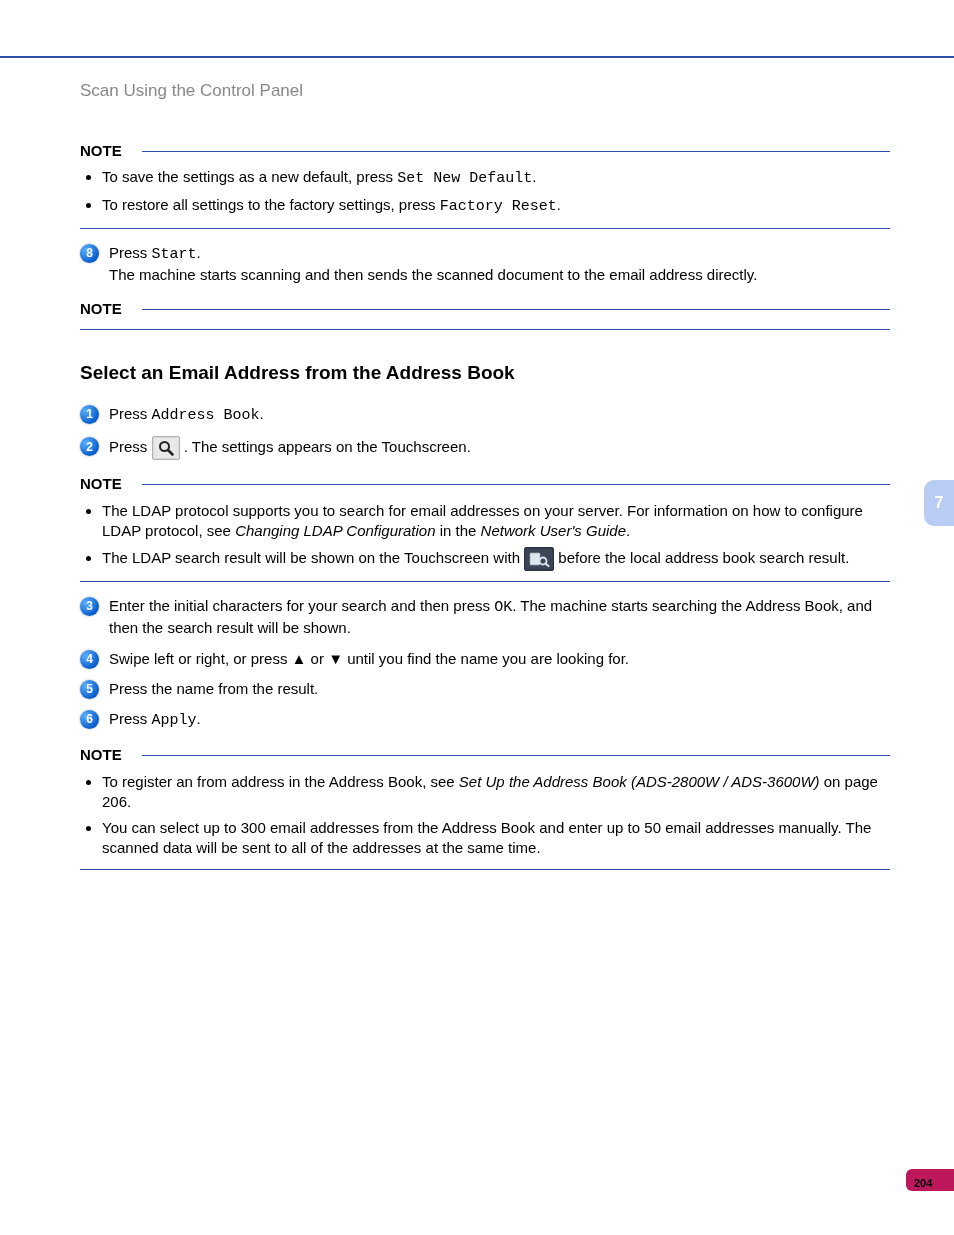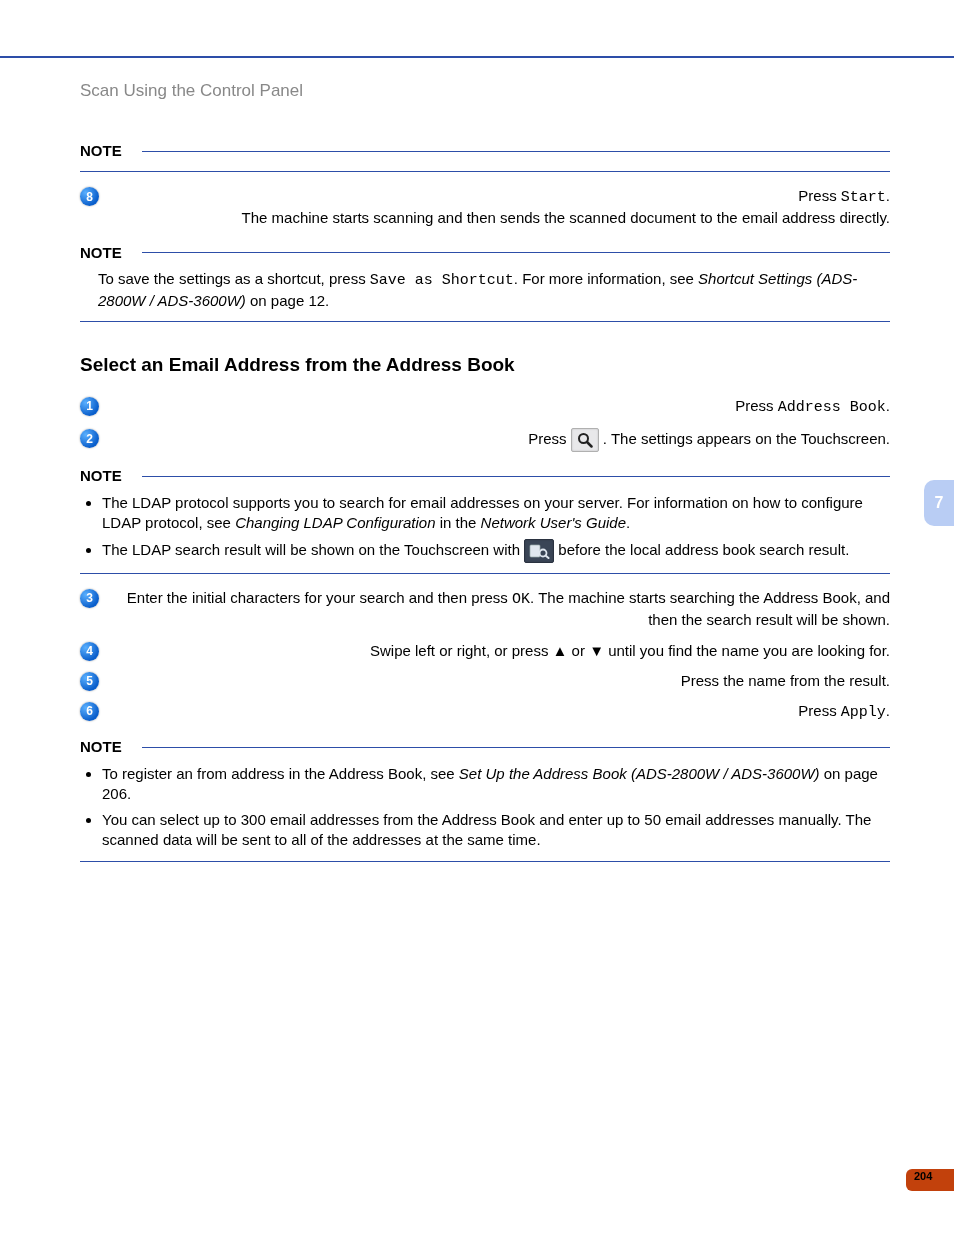--- a/index.html
+++ b/index.html
@@ -84,21 +84,20 @@
     font-weight: bold;
     display: flex;
     align-items: center;
     justify-content: center;
     margin-right: 10px;
     margin-top: 1px;
     box-shadow: 0 0 2px rgba(0,0,0,0.4);
   }
   .step .body {
     flex-grow: 1;
-    text-align: right;
   }
   h2.section {
     font-size: 19px;
     font-weight: bold;
     margin: 30px 0 18px 0;
   }
   .inline-icon {
     display: inline-flex;
     width: 26px;
     height: 22px;
@@ -130,24 +129,24 @@
     color: #fff;
     font-weight: bold;
     font-size: 16px;
   }
   .pg-wrap {
     position: absolute;
     right: 0;
     bottom: 44px;
     width: 48px;
     height: 22px;
-    background: #c2410c;
+    background: #be185d;
     border-radius: 6px 0 0 6px;
     display: flex;
-    align-items: flex-start;
+    align-items: flex-end;
     justify-content: flex-start;
     padding-left: 8px;
     box-sizing: border-box;
   }
   .pg-wrap .pn {
     font-size: 11px;
     font-weight: bold;
     color: #000;
   }
   .arrow { font-family: Arial, sans-serif; }
@@ -167,36 +166,41 @@
     <span class="pn">204</span>
   </div>
 
   <div class="content">
     <div class="breadcrumb">Scan Using the Control Panel</div>
 
     <div class="note-hdr">
       <span class="lbl">NOTE</span>
       <span class="rule"></span>
     </div>
+    <ul class="bullets">
+      <li>
+        <span>To save the settings as a new default, press </span><span class="mono">Set New Default</span><span>.</span>
+      </li>
+      <li>
+        <span>To restore all settings to the factory settings, press </span><span class="mono">Factory Reset</span><span>.</span>
+      </li>
+    </ul>
     <div class="note-close"></div>
 
     <div class="step">
       <div class="num">8</div>
       <div class="body">
         <span>Press </span><span class="mono">Start</span><span>.</span><br>
         <span>The machine starts scanning and then sends the scanned document to the email address directly.</span>
       </div>
     </div>
 
     <div class="note-hdr">
       <span class="lbl">NOTE</span>
       <span class="rule"></span>
-    </div>
-    <div class="indent">
-      <span>To save the settings as a shortcut, press </span><span class="mono">Save as Shortcut</span><span>. For more information, see </span><span class="ital">Shortcut Settings (ADS-2800W / ADS-3600W)</span><span> on page 12.</span>
     </div>
     <div class="note-close"></div>
 
     <h2 class="section">Select an Email Address from the Address Book</h2>
 
     <div class="step">
       <div class="num">1</div>
       <div class="body">
         <span>Press </span><span class="mono">Address Book</span><span>.</span>
       </div>

